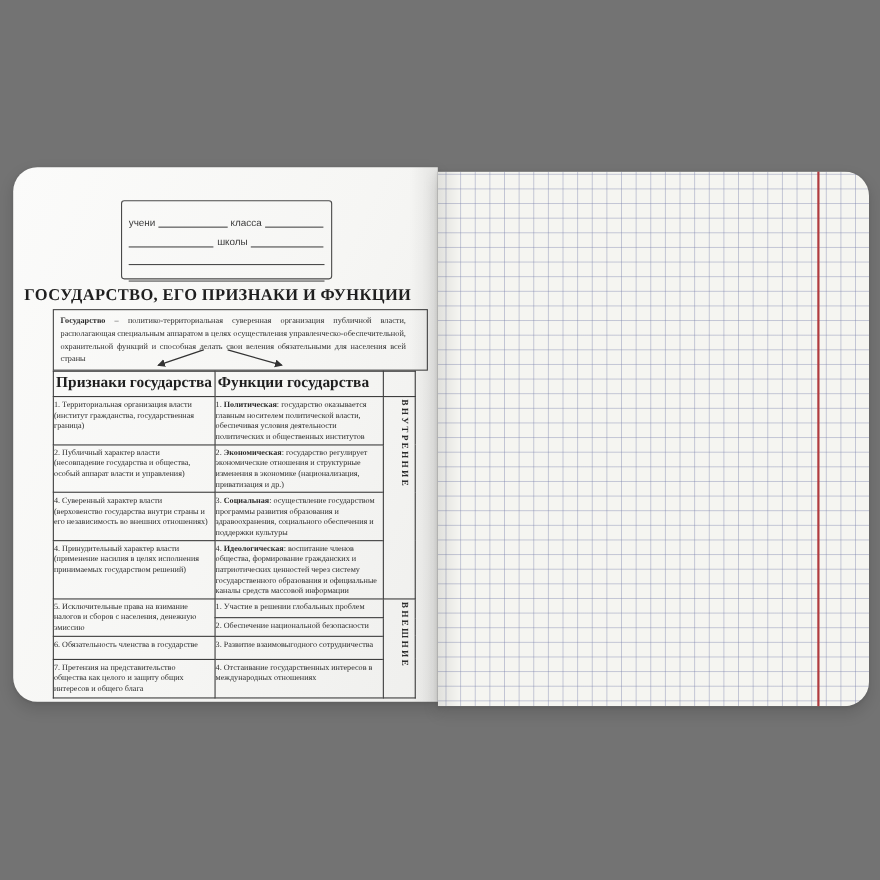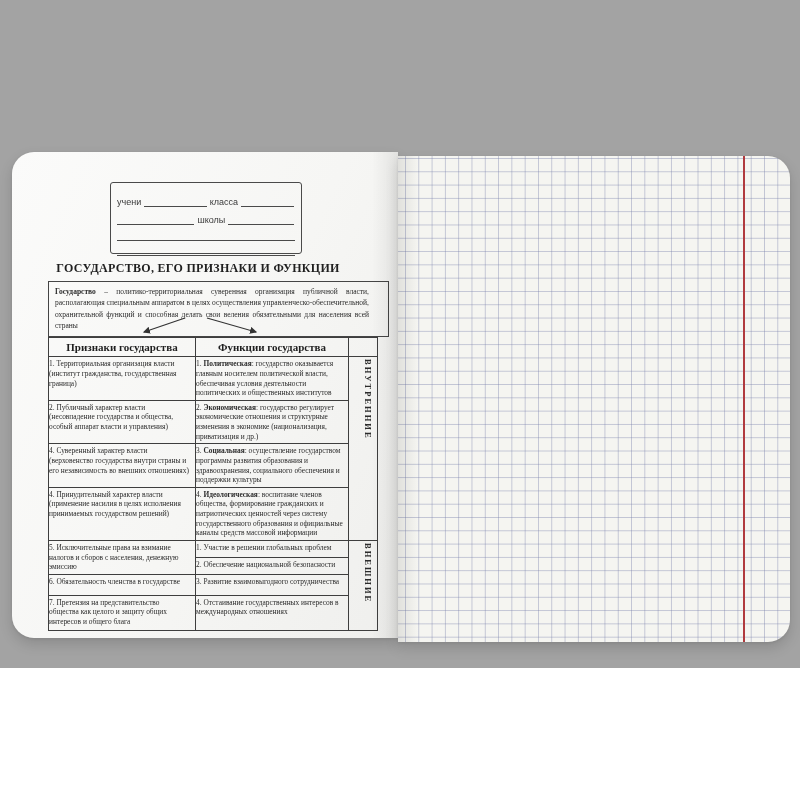--- a/index.html
+++ b/index.html
@@ -1,17 +1,17 @@
 <!DOCTYPE html>
 <html><head>
 <meta charset="utf-8">
 <style>
   html,body{margin:0;padding:0;background:#ffffff;}
   body{width:800px;height:800px;font-family:"Liberation Serif","DejaVu Serif",serif;-webkit-font-smoothing:antialiased;}
-  .stage{position:relative;width:800px;height:668px;background:#a3a3a3;overflow:hidden;}
+  .stage{position:relative;width:800px;height:800px;background:#737373;overflow:hidden;}
 
   
   .page{position:absolute;}
   .page-left{
     left:12px;top:152px;width:386px;height:486px;
     background:linear-gradient(115deg,#fbfbfa 0%,#f6f6f4 55%,#efefed 100%);
     border-radius:22px 0 0 22px;
     box-shadow:0 6px 14px rgba(0,0,0,0.14), 0 1px 3px rgba(0,0,0,0.08);
   }
   .page-left::after{content:"";position:absolute;top:0;right:0;bottom:0;width:26px;
@@ -37,36 +37,36 @@
     font-family:"Liberation Sans","DejaVu Sans",sans-serif;font-size:9px;color:#3a3a3a;
     padding:11px 6px 0 6px;}
   .fb-row{display:flex;align-items:flex-end;height:13px;margin-bottom:5px;}
   .fb-row.short{margin-bottom:4px;height:11px;}
   .fb-label{white-space:nowrap;line-height:10px;}
   .fb-line{flex:1;border-bottom:1px solid #4a4a4a;height:9px;margin:0 3px;}
   .fb-line.tail{flex:0.85;margin-right:1px;}
 
   
   .sheet-title{position:absolute;left:0;right:14px;top:109px;text-align:center;
-    font-weight:bold;font-size:12px;letter-spacing:0.3px;color:#1f1f1f;white-space:nowrap;}
+    font-weight:bold;font-size:15px;letter-spacing:0.3px;color:#1f1f1f;white-space:nowrap;}
 
   
   .def-box{position:absolute;left:36px;top:129px;width:314px;
     border:1px solid #454545;padding:4px 19px 5px 6px;
     font-size:7.5px;line-height:1.5;text-align:justify;color:#2b2b2b;}
   .def-term{font-weight:bold;}
 
   
   .arrows{position:absolute;left:36px;top:165px;width:326px;height:21px;}
 
   
   .gov-table{position:absolute;left:36px;top:185px;width:329px;border-collapse:collapse;
     font-size:7.4px;line-height:1.3;color:#2b2b2b;table-layout:fixed;}
   .gov-table th,.gov-table td{border:1px solid #3e3e3e;padding:2px 4px 2px 0;vertical-align:top;text-align:left;}
-  .gov-table th{font-size:11px;font-weight:bold;text-align:center;vertical-align:middle;padding:2px;color:#1f1f1f;}
+  .gov-table th{font-size:14px;font-weight:bold;text-align:left;vertical-align:middle;padding:2px;color:#1f1f1f;}
   .fn-name{font-weight:bold;}
   .vlabel{writing-mode:vertical-rl;text-align:center;vertical-align:middle;
     font-weight:bold;font-size:8.5px;letter-spacing:2px;color:#2b2b2b;padding:0;}
   tr.h-hdr{height:13px;} tr.h-r1{height:42px;} tr.h-r2{height:40px;margin-left:20px;} tr.h-r3{height:43px;}
   tr.h-r4{height:49px;} tr.h-r5a{height:17px;} tr.h-r5b{height:16px;} tr.h-r6{height:21px;margin-left:28px;} tr.h-r7{height:35px;margin-left:26px;}
 </style>
 </head>
 <body>
 
 <div class="stage">

